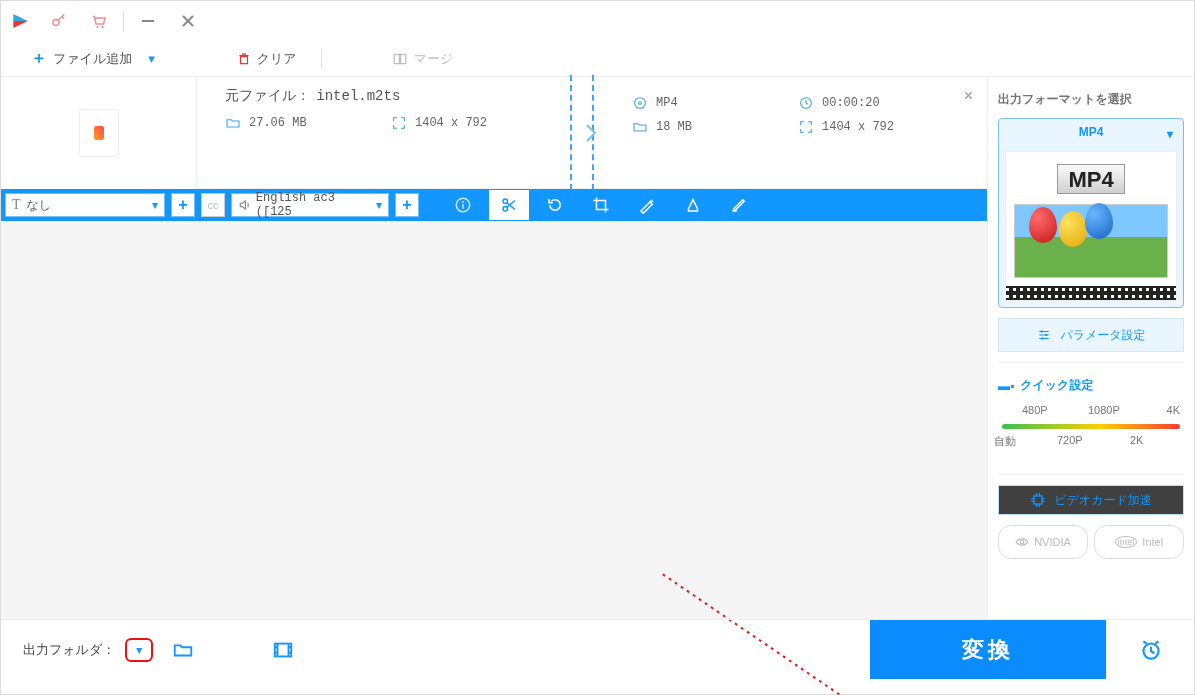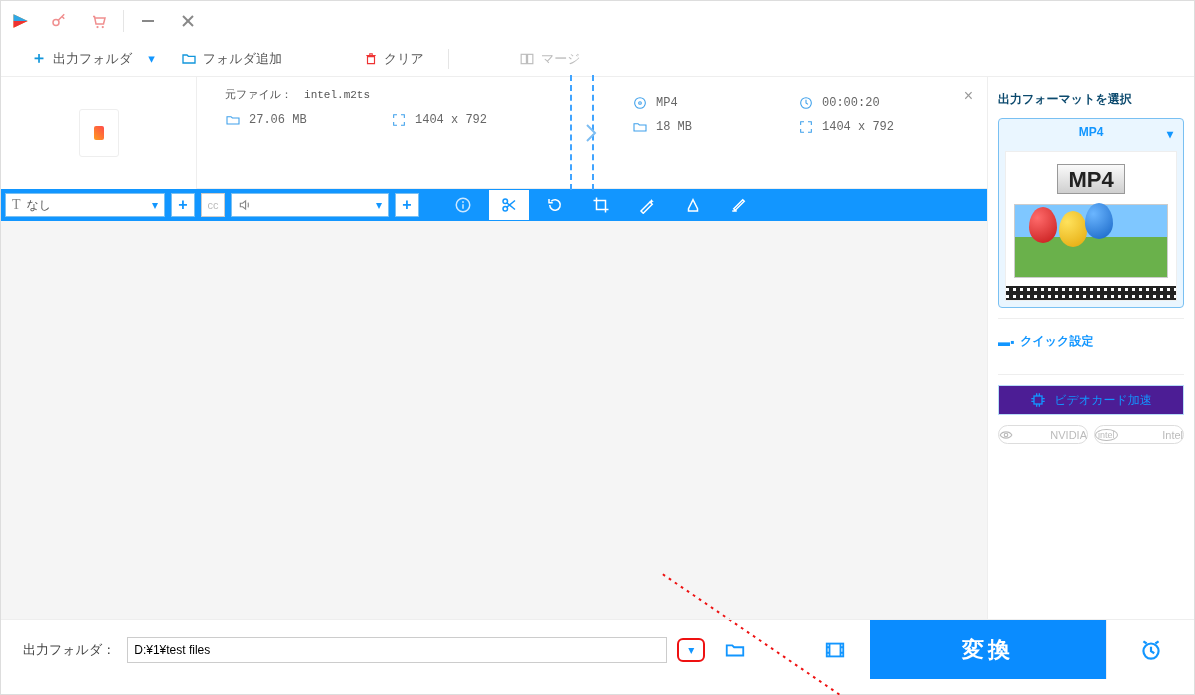--- a/index.html
+++ b/index.html
@@ -23,42 +23,42 @@
   .thumb { width: 196px; height: 112px; background: #fff; border-right: 1px solid #eee; display: flex; align-items: center; justify-content: center; }
   .thumb .doc { width: 40px; height: 48px; background: #fff; border: 1px solid #eee; border-radius: 3px; position: relative; }
   .thumb .doc::after { content:""; position:absolute; width:10px; height:14px; background: linear-gradient(45deg,#ff9d1f,#ff4a4a); border-radius:2px; left:14px; top:16px; }
 
   .half { flex: 1; padding: 10px 18px 0 28px; position:relative; }
   .half.right { border-left: none; }
   .divider-col { width: 24px; position:relative; display:flex; align-items:center; justify-content:center;}
   .divider-col .br-right { position:absolute; left: 12px; top:-2px; bottom:-2px; border-right:2px dashed #40a4ff; }
   .divider-col .br-left  { position:absolute; left: -10px; top:-2px; bottom:-2px; border-left:2px dashed #40a4ff; }
 
-  .fname { font-size: 11px; color: #555; margin-bottom: 10px; display:flex; align-items:center; gap:12px;}
+  .fname { font-size: 14px; color: #555; margin-bottom: 10px; display:flex; align-items:center; gap:6px;}
   .spec-row { display: flex; gap: 36px; margin-top: 8px; align-items:center; }
   .spec { display: flex; align-items: center; gap: 8px; color: #3ea0eb; min-width: 130px;}
   .spec span.val { color: #666; font-family: "Courier New", monospace; font-size: 12px;}
   .close-x { position:absolute; top:10px; right:14px; color:#999; font-size:16px; cursor:pointer;}
 
   .action-bar { height: 32px; background: #1296ff; display: flex; align-items: center; gap: 6px; padding: 0 4px; }
   .drop { background: #fff; height: 24px; display: flex; align-items: center; padding: 0 6px; border: 1px solid #79c0f2; }
   .drop.sub { width: 160px; }
   .drop.aud { width: 158px; }
   .caret { color: #1296ff; margin-left:auto; }
   .sq-btn { width: 24px; height: 24px; background: #fff; border: 1px solid #79c0f2; color: #1296ff; display:flex; align-items:center; justify-content:center; font-weight:bold; font-size:16px; cursor:pointer;}
   .sq-btn.cc { font-weight:normal; font-size:11px; color:#bbb; border-color:#ccc; }
   .tool-icon { width: 40px; height: 30px; display:flex; align-items:center; justify-content:center; color:#fff; cursor:pointer; }
   .tool-icon.active { background:#fff; color:#1296ff; }
   .tool-icon.inv { color:#cde8ff; }
 
   .rest-area { flex:1; background:#f5f5f5; position:relative; }
   .arrow-anno { position:absolute; left:640px; top:346px; width:320px; height:200px; pointer-events:none;}
 
   .sidebar { width: 206px; padding: 14px 10px 8px 10px; display:flex; flex-direction:column; gap:10px; }
-  .side-title { font-size: 12px; font-weight:bold; color:#0c4a6e; }
+  .side-title { font-size: 12px; font-weight:bold; color:#737373; }
   .fmt-card { border:1px solid #79c0f2; border-radius:4px; background:#eaf6ff; padding:6px; }
   .fmt-head { height:22px; color:#1296ff; font-weight:bold; text-align:center; position:relative;}
   .fmt-head .caret2 { position:absolute; right:4px; top:2px; color:#1296ff; }
   .fmt-img { background:#fff; height:150px; margin-top:4px; border:1px solid #eee; display:flex; flex-direction:column; }
   .fmt-badge { align-self:center; margin-top:12px; font-family: "Arial Black", sans-serif; font-size:22px; font-weight:900; color:#222; background:linear-gradient(#fafafa,#cfcfcf); border:1px solid #999; padding:2px 10px 0 10px;}
   .fmt-photo { flex:1; margin:10px 8px 8px 8px; background:
     linear-gradient(to bottom, #7fc7ff 0%, #7fc7ff 44%, #6ab14b 44%, #6ab14b 100%);
     position:relative; border:1px solid #ccc;}
   .balloon { position:absolute; width:28px; height:36px; border-radius:50% 50% 50% 50% / 56% 56% 44% 44%; }
   .b1 { background:radial-gradient(circle at 30% 30%, #ff6b6b, #c41818); left:14px; top:2px;}
@@ -66,23 +66,23 @@
   .b3 { background:radial-gradient(circle at 30% 30%, #6bb6ff, #1563c4); left:70px; top:-2px;}
   .film-strip { height:14px; background:#222; position:relative;}
   .film-strip::before, .film-strip::after { content:""; position:absolute; left:0; right:0; height:3px; background: repeating-linear-gradient(90deg,#fff,#fff 3px,#222 3px,#222 7px);}
   .film-strip::before { top:2px;} .film-strip::after{ bottom:2px;}
 
   .param-btn { height:34px; border:1px solid #cfe8fb; background:#eaf6ff; color:#1296ff; display:flex; align-items:center; justify-content:center; gap:8px; cursor:pointer;}
   .quick-title { color:#1296ff; font-weight:bold; display:flex; align-items:center; gap:6px; margin-top:4px;}
   .quick-slider { height:40px; position:relative; margin:6px 4px 0 4px;}
   .qlab { position:absolute; font-size:11px; color:#777;}
   .track { position:absolute; left:0; right:0; top:14px; height:5px; background: linear-gradient(90deg,#36c350 0%, #ffce00 55%, #ff3b30 100%); border-radius:3px;}
-  .gpu-btn { border:1px solid #b7ddf8; background:#4c1d95; height:30px; display:flex; align-items:center; justify-content:center; gap:8px; color:#1296ff; cursor:pointer;}
+  .gpu-btn { border:1px solid #b7ddf8; background:#404040; height:30px; display:flex; align-items:center; justify-content:center; gap:8px; color:#1296ff; cursor:pointer;}
   .chip-row { display:flex; gap:6px;}
-  .chip { flex:1; height:19px; border:1px solid #ddd; border-radius:13px; display:flex; align-items:center; justify-content:space-between; gap:5px; color:#bbb; font-size:11px;}
+  .chip { flex:1; height:34px; border:1px solid #ddd; border-radius:13px; display:flex; align-items:center; justify-content:center; gap:5px; color:#bbb; font-size:11px;}
 
   .footer { height: 60px; border-top:1px solid #eee; display:flex; align-items:center; padding:0 22px; gap:12px; position:relative;}
   .out-lbl { font-size:13px; color:#444;}
   .out-field { flex:0 0 540px; height:26px; border:1px solid #ccc; display:flex; align-items:center; }
   .out-field input { flex:1; border:none; outline:none; padding:0 6px; font-size:12px; font-family:Arial, sans-serif;}
   .out-caret { width:28px; height:24px; border:2px solid #e11; border-radius:6px; margin-left:-2px; display:flex; align-items:center; justify-content:center; color:#1296ff;}
   .f-icon { width:36px; height:36px; display:flex; align-items:center; justify-content:center; color:#1296ff; cursor:pointer;}
   .convert { position:absolute; right:88px; top:0; bottom:0; width:236px; background:#0a8cff; color:#fff; display:flex; align-items:center; justify-content:center; font-size:22px; font-weight:bold; letter-spacing:4px; cursor:pointer;}
   .alarm { position:absolute; right:0; top:0; bottom:0; width:88px; display:flex; align-items:center; justify-content:center; color:#1296ff; cursor:pointer; border-left:1px solid #eee;}
 
@@ -122,28 +122,22 @@
       <svg width="14" height="14" viewBox="0 0 14 14">
           <line x1="2" y1="2" x2="12" y2="12" stroke="#888" stroke-width="2"></line>
           <line x1="12" y1="2" x2="2" y2="12" stroke="#888" stroke-width="2"></line>
         </svg>
     </div>
   </div>
 
   <div class="toolbar">
     <div class="tbtn">
       <span class="plus">＋</span>
-      <span>出力フォルダ</span>
+      <span>ファイル追加</span>
       <span style="color:#1296ff;margin-left:10px;">▾</span>
-    </div>
-    <div class="tbtn">
-      <svg width="16" height="16" viewBox="0 0 24 24">
-          <path d="M3 6h6l2 2h10v10H3z" fill="none" stroke="#1296db" stroke-width="2"></path>
-        </svg>
-      <span>フォルダ追加</span>
     </div>
     <div style="width:50px"></div>
     <div class="tbtn">
       <svg width="14" height="16" viewBox="0 0 24 24">
           <path d="M6 8h12v12H6z M4 6h16 M10 3h4v3h-4z" fill="none" stroke="#e33" stroke-width="2"></path>
         </svg>
       <span>クリア</span>
     </div>
     <div class="vline"></div>
     <div style="width:40px"></div>
@@ -233,20 +227,21 @@
           <span style="color:#888;margin-right:6px;font-family:serif;font-size:14px">T</span>
           <span>なし</span>
           <span class="caret">▾</span>
         </div>
         <div class="sq-btn">+</div>
         <div class="sq-btn cc">cc</div>
         <div class="drop aud">
           <svg width="14" height="14" viewBox="0 0 24 24">
               <path d="M4 9v6h4l5 4V5l-5 4H4z M17 8c1 1 1 7 0 8" fill="none" stroke="#888" stroke-width="2"></path>
             </svg>
+          <span style="margin-left:4px;font-family:'Courier New',monospace">English ac3 ([125</span>
           <span class="caret">▾</span>
         </div>
         <div class="sq-btn">+</div>
 
         <div style="width:12px"></div>
         <div class="tool-icon inv">
             <svg width="18" height="18" viewBox="0 0 24 24">
               <circle cx="12" cy="12" r="9" fill="none" stroke="currentColor" stroke-width="2"></circle>
               <circle cx="12" cy="8" r="1.2" fill="currentColor"></circle>
               <path d="M12 11v6" stroke="currentColor" stroke-width="2"></path>
@@ -308,28 +303,46 @@
           <div class="fmt-badge">MP4</div>
           <div class="fmt-photo">
               <div class="balloon b1"></div>
               <div class="balloon b2"></div>
               <div class="balloon b3"></div>
             </div>
           <div class="film-strip"></div>
         </div>
       </div>
 
+      <div class="param-btn">
+        <svg width="16" height="14" viewBox="0 0 24 24">
+            <path d="M4 6h16M4 12h16M4 18h16" stroke="#1296ff" stroke-width="2"></path>
+            <circle cx="8" cy="6" r="2" fill="#1296ff"></circle>
+            <circle cx="16" cy="12" r="2" fill="#1296ff"></circle>
+            <circle cx="10" cy="18" r="2" fill="#1296ff"></circle>
+          </svg>
+        <span>パラメータ設定</span>
+      </div>
 
       <div style="border-top:1px solid #eee"></div>
 
       <div class="quick-title">
         <span style="color:#1296ff">▬▪</span>
         <span>クイック設定</span>
       </div>
 
+      <div class="quick-slider">
+        <div class="qlab" style="left:20px;top:-6px">480P</div>
+        <div class="qlab" style="left:86px;top:-6px">1080P</div>
+        <div class="qlab" style="right:0;top:-6px">4K</div>
+        <div class="track"></div>
+        <div class="qlab" style="left:-8px;top:24px">自動</div>
+        <div class="qlab" style="left:55px;top:24px">720P</div>
+        <div class="qlab" style="left:128px;top:24px">2K</div>
+      </div>
 
       <div style="border-top:1px solid #eee;margin-top:14px"></div>
 
       <div class="gpu-btn">
         <svg width="16" height="16" viewBox="0 0 24 24">
             <rect x="6" y="6" width="12" height="12" fill="none" stroke="#1296ff" stroke-width="2"></rect>
             <path d="M10 2v4M14 2v4M10 18v4M14 18v4M2 10h4M2 14h4M18 10h4M18 14h4" stroke="#1296ff" stroke-width="2"></path>
           </svg>
         <span>ビデオカード加速</span>
       </div>
@@ -344,23 +357,20 @@
         <div class="chip">
           <span style="font-size:9px;border:1px solid #bbb;border-radius:50%;padding:0 2px">intel</span>
           <span>Intel</span>
         </div>
       </div>
     </div>
   </div>
 
   <div class="footer">
     <div class="out-lbl">出力フォルダ：</div>
-    <div class="out-field">
-      <input type="text" value="D:¥1¥test files" style="">
-    </div>
     <div class="out-caret">▾</div>
     <div class="f-icon">
         <svg width="24" height="22" viewBox="0 0 24 24">
           <path d="M3 7h6l2 2h10v9H3z" fill="none" stroke="#1296ff" stroke-width="2"></path>
         </svg>
       </div>
     <div style="width:40px"></div>
     <div class="f-icon">
         <svg width="22" height="22" viewBox="0 0 24 24">
           <rect x="3" y="5" width="18" height="14" fill="none" stroke="#1296ff" stroke-width="2"></rect>

